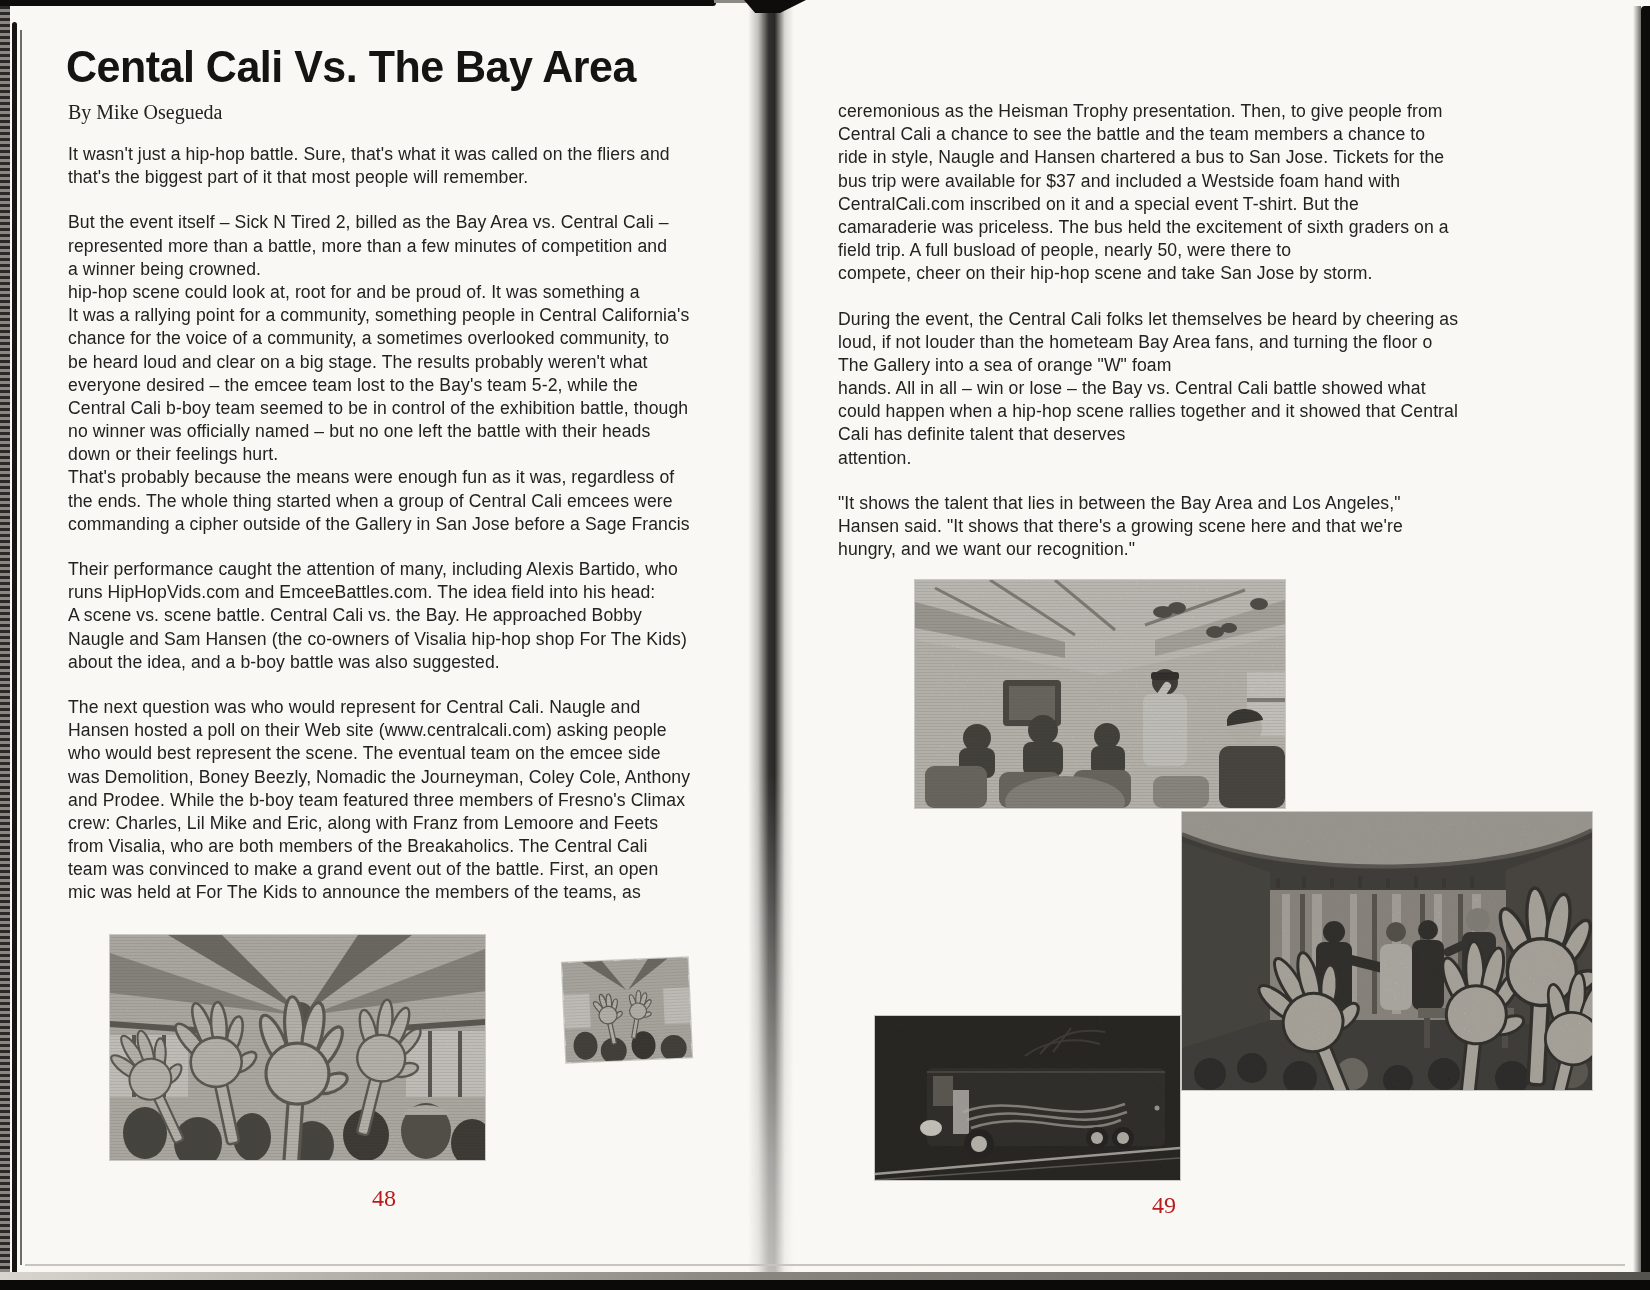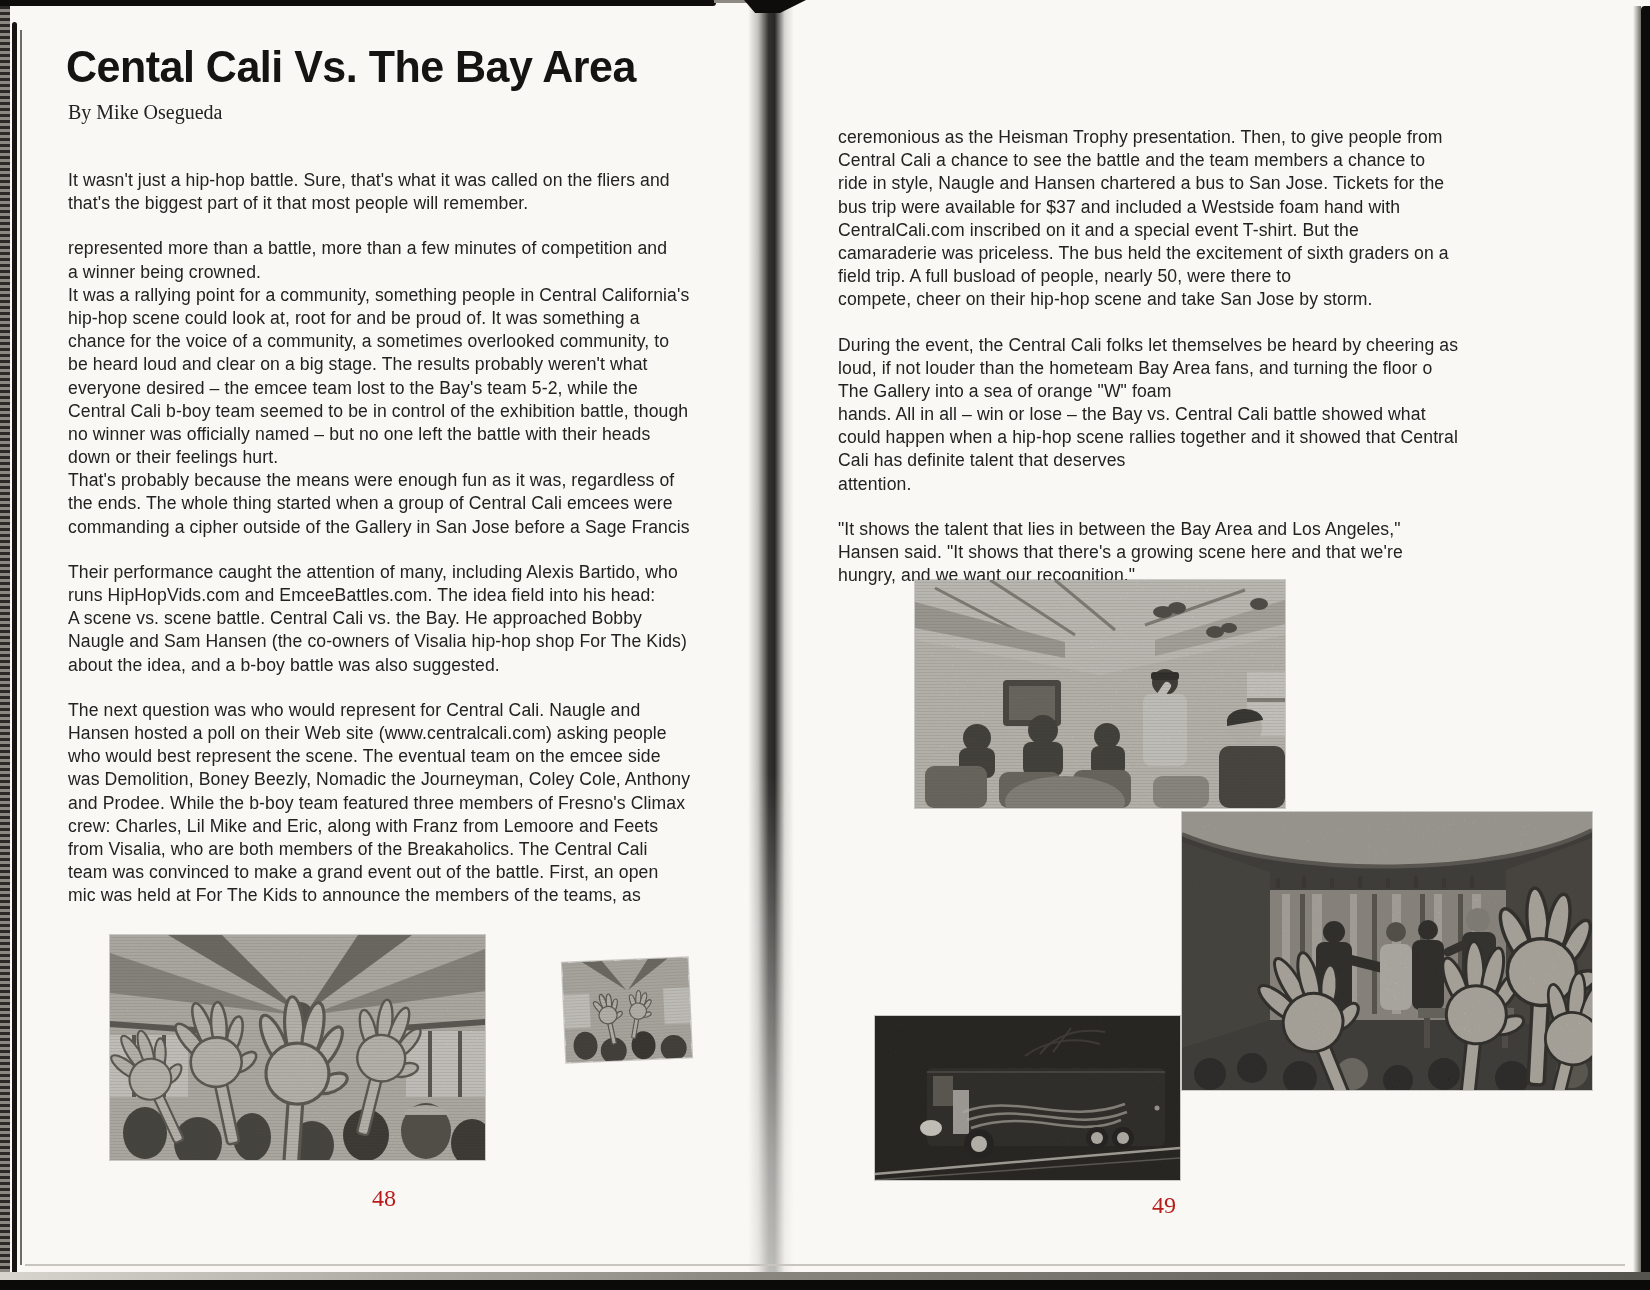--- a/index.html
+++ b/index.html
@@ -36,21 +36,21 @@
   .bottom-gray{position:absolute;left:0;top:1272px;width:1650px;height:9px;background:linear-gradient(90deg,#d8d5cf,#8a8781 45%,#55534e);}
   .bottom-bar{position:absolute;left:0;top:1280px;width:1650px;height:10px;background:#0b0a09;}
   
   .page{position:absolute;inset:0;}
   .article-title{
     position:absolute;left:66px;top:42px;margin:0;
     font-size:43px;font-weight:bold;color:#151412;letter-spacing:-.5px;
     transform:scaleY(1.03);transform-origin:left top;white-space:pre;
   }
   .byline{position:absolute;left:68px;top:101px;font-size:20px;color:#232220;white-space:pre;font-family:Liberation Serif, serif;}
-  .tcol{position:absolute;margin-top:26px;}
+  .tcol{position:absolute;}
   .tcol-left{left:68px;top:143px;width:680px;}
   .tcol-right{left:838px;top:100px;width:740px;}
   .para{margin:0;}
   .para.gap{margin-top:22px;}
   .tline{
     white-space:pre;height:23.2px;line-height:23.2px;
     font-size:17.6px;color:#232220;letter-spacing:.1px;
   }
   .pagenum{
     position:absolute;font-family:"Liberation Serif",serif;
@@ -90,26 +90,27 @@
   <div class="page">
     <h1 class="article-title">Cental Cali Vs. The Bay Area</h1>
     <div class="byline">By Mike Osegueda</div>
 
     <div class="tcol tcol-left">
       <div class="para">
           <div class="tline">It wasn't just a hip-hop battle. Sure, that's what it was called on the fliers and</div>
           <div class="tline">that's the biggest part of it that most people will remember.</div>
         </div>
       <div class="para gap">
+          <div class="tline">But the event itself – Sick N Tired 2, billed as the Bay Area vs. Central Cali –</div>
           <div class="tline">represented more than a battle, more than a few minutes of competition and</div>
           <div class="tline">a winner being crowned.</div>
         </div>
       <div class="para">
+          <div class="tline">hip-hop scene could look at, root for and be proud of. It was something a</div>
           <div class="tline">It was a rallying point for a community, something people in Central California's</div>
-          <div class="tline">hip-hop scene could look at, root for and be proud of. It was something a</div>
           <div class="tline">chance for the voice of a community, a sometimes overlooked community, to</div>
           <div class="tline">be heard loud and clear on a big stage. The results probably weren't what</div>
           <div class="tline">everyone desired – the emcee team lost to the Bay's team 5-2, while the</div>
           <div class="tline">Central Cali b-boy team seemed to be in control of the exhibition battle, though</div>
           <div class="tline">no winner was officially named – but no one left the battle with their heads</div>
           <div class="tline">down or their feelings hurt.</div>
         </div>
       <div class="para">
           <div class="tline">That's probably because the means were enough fun as it was, regardless of</div>
           <div class="tline">the ends. The whole thing started when a group of Central Cali emcees were</div>

